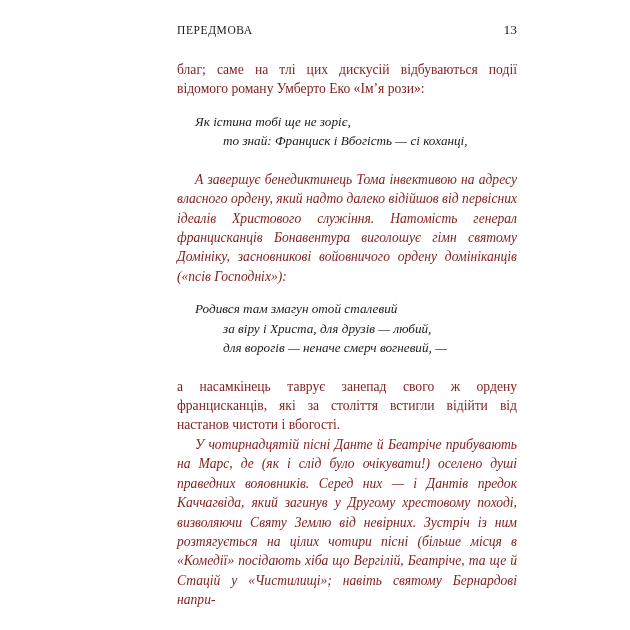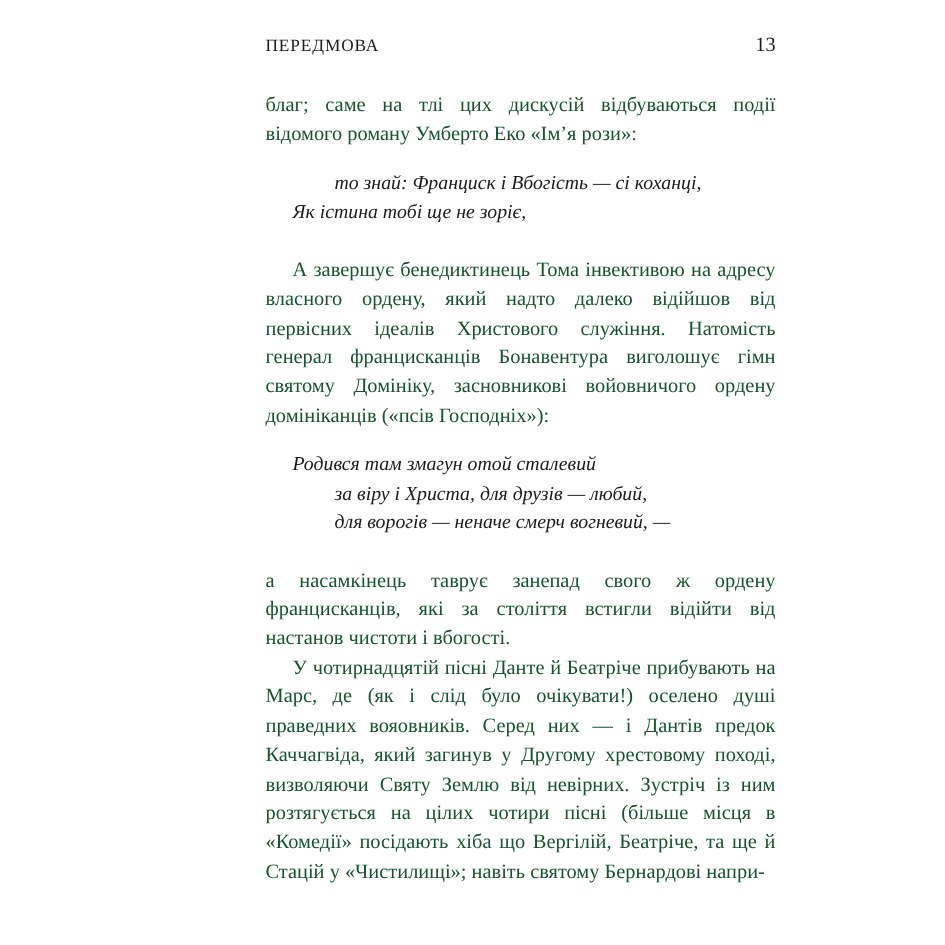--- a/index.html
+++ b/index.html
@@ -42,24 +42,25 @@
   .folio {
     font-size: 13.5px;
     color: #1a1a1a;
   }
   p {
     margin: 0;
     font-size: 13.6px;
     line-height: 1.43;
     text-align: justify;
     text-justify: inter-word;
-    color: #14532d;
+    color: #7f1d1d;
   }
   p.indent {
     text-indent: 18px;
+    font-style: italic;
   }
   p.noindent {
     text-indent: 0;
   }
   .verse {
     margin: 13px 0 13px 0;
     font-style: italic;
     font-size: 13.2px;
     line-height: 1.47;
   }
@@ -79,22 +80,22 @@
   <div class="content">
 
     <div class="header">
       <div class="running-head">ПЕРЕДМОВА</div>
       <div class="folio">13</div>
     </div>
 
     <p class="noindent">благ; саме на тлі цих дискусій відбуваються події відомого роману Умберто Еко «Ім’я рози»:</p>
 
     <div class="verse">
+      <span class="line v-l0">Як істина тобі ще не зоріє,</span>
       <span class="line v-l1">то знай: Франциск і Вбогість — сі коханці,</span>
-      <span class="line v-l0">Як істина тобі ще не зоріє,</span>
     </div>
 
     <div class="gap-xs"></div>
 
     <p class="indent">А завершує бенедиктинець Тома інвективою на адресу власного ордену, який надто далеко відійшов від первісних ідеалів Христового служіння. Натомість генерал францисканців Бонавентура виголошує гімн святому Домініку, засновникові войовничого ордену домініканців («псів Господніх»):</p>
 
     <div class="verse">
       <span class="line v-l0">Родився там змагун отой сталевий</span>
       <span class="line v-l1">за віру і Христа, для друзів — любий,</span>
       <span class="line v-l2">для ворогів — неначе смерч вогневий, —</span>

